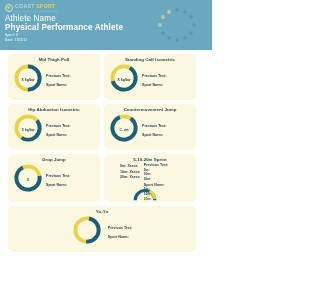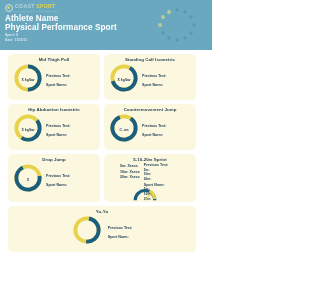--- a/index.html
+++ b/index.html
@@ -33,21 +33,21 @@
     width:3px;height:3px;border-radius:50%;background:#e8d24a;
   }
   .logo-text{display:flex;flex-direction:column;line-height:1;}
   .logo-words{display:flex;gap:1.5px;align-items:baseline;}
   .logo-coast{font-size:5.2px;font-weight:bold;color:#b9d4de;letter-spacing:.3px;}
   .logo-sport{font-size:5.2px;font-weight:bold;color:#e8d24a;letter-spacing:.3px;}
   .logo-sub{font-size:2.1px;color:#a9c8d4;letter-spacing:.25px;margin-top:1px;}
 
   .athlete-name{
     position:absolute;left:5px;top:14px;
-    font-size:8.2px;font-weight:bold;color:#ffffff;letter-spacing:.1px;
+    font-size:8.2px;font-weight:normal;color:#ffffff;letter-spacing:.1px;
   }
   .report-title{
     position:absolute;left:5px;top:22.5px;
     font-size:8.2px;font-weight:bold;color:#ffffff;letter-spacing:.1px;
   }
   .meta{
     position:absolute;left:5px;top:33px;
     line-height:1.45;
   }
   .meta div{font-size:3.2px;font-weight:bold;color:#dbe9ef;letter-spacing:.1px;}
@@ -135,21 +135,21 @@
       <div class="logo-text">
         <div class="logo-words">
           <span class="logo-coast">COAST</span>
           <span class="logo-sport">SPORT</span>
         </div>
         <div class="logo-sub">PHYSIOTHERAPY &amp; PERFORMANCE</div>
       </div>
     </div>
 
     <div class="athlete-name">Athlete Name</div>
-    <div class="report-title">Physical Performance Sport</div>
+    <div class="report-title">Physical Performance Athlete</div>
 
     <div class="meta">
       <div>Sport: X</div>
       <div>Date: 11/11/11</div>
     </div>
 
     <svg class="deco" viewBox="0 0 58 42">
       <g fill="#5b98b0">
         <circle cx="29" cy="6" r="1.7"></circle>
         <circle cx="37" cy="8" r="1.7"></circle>

